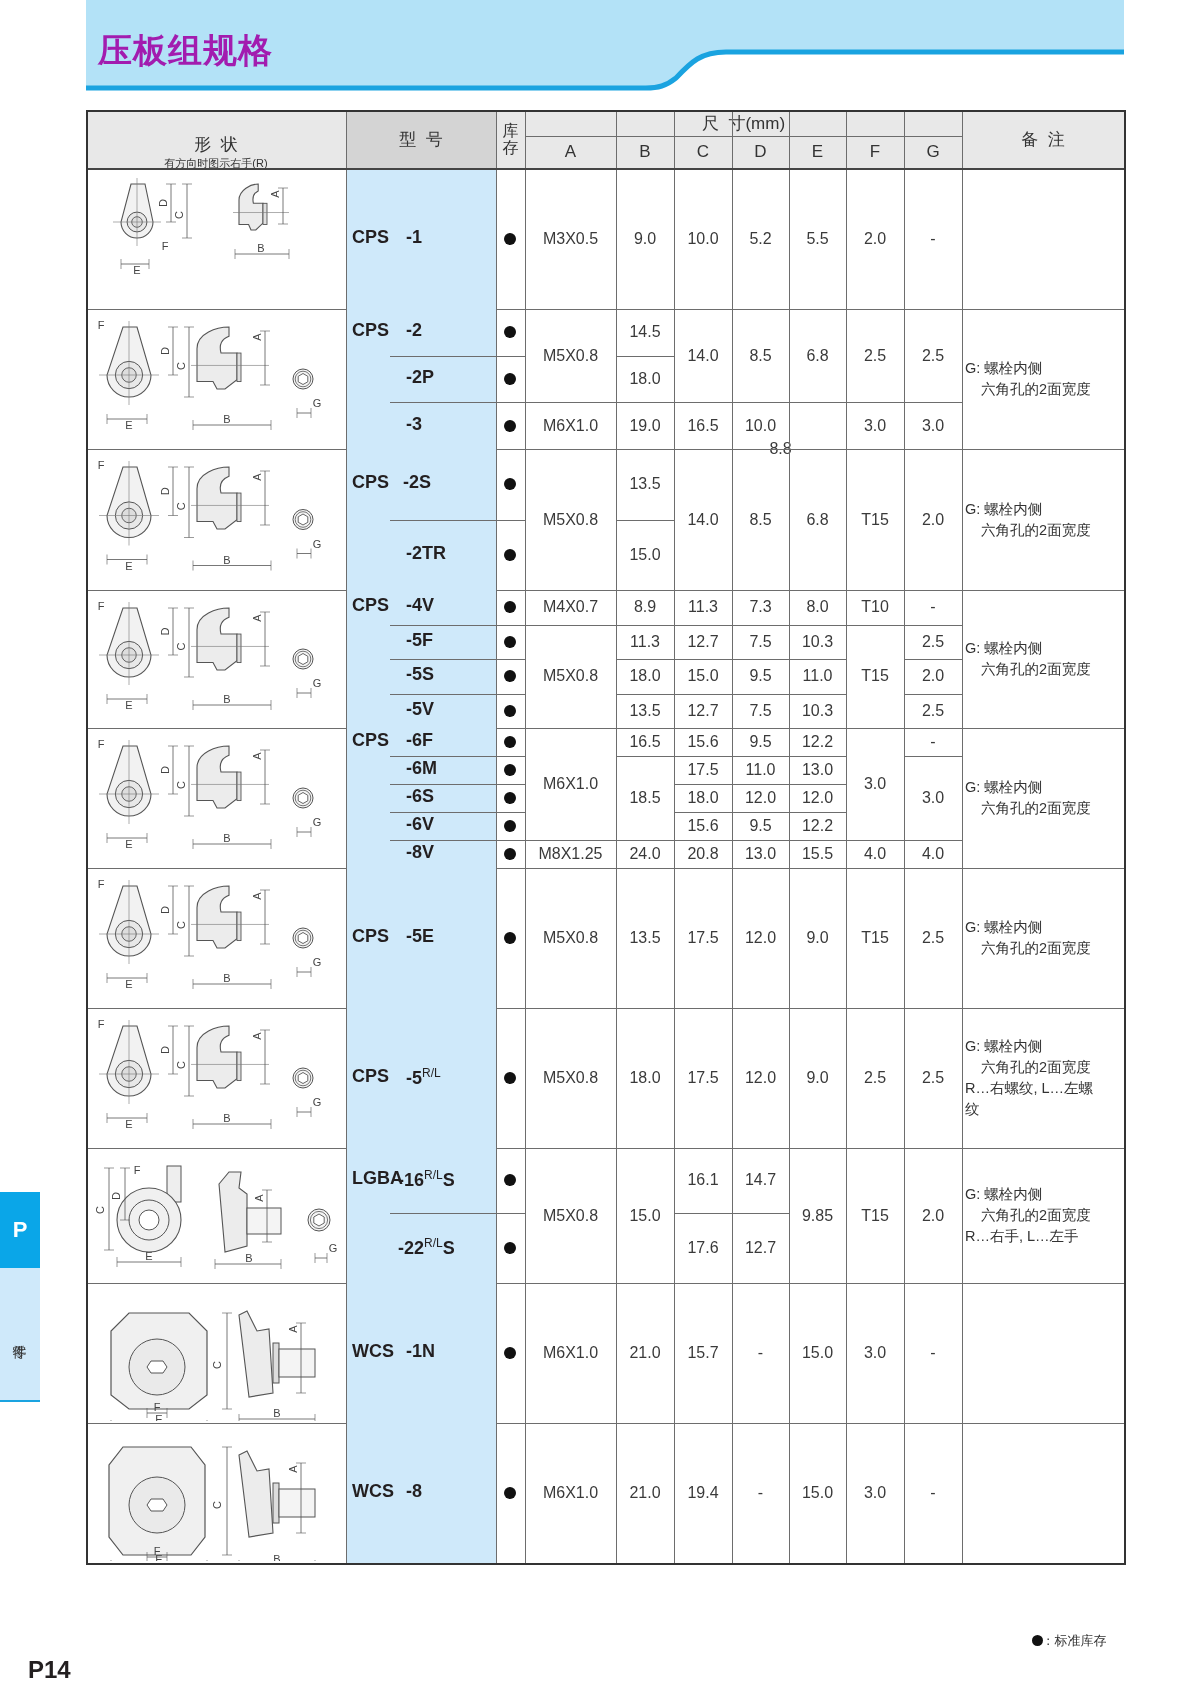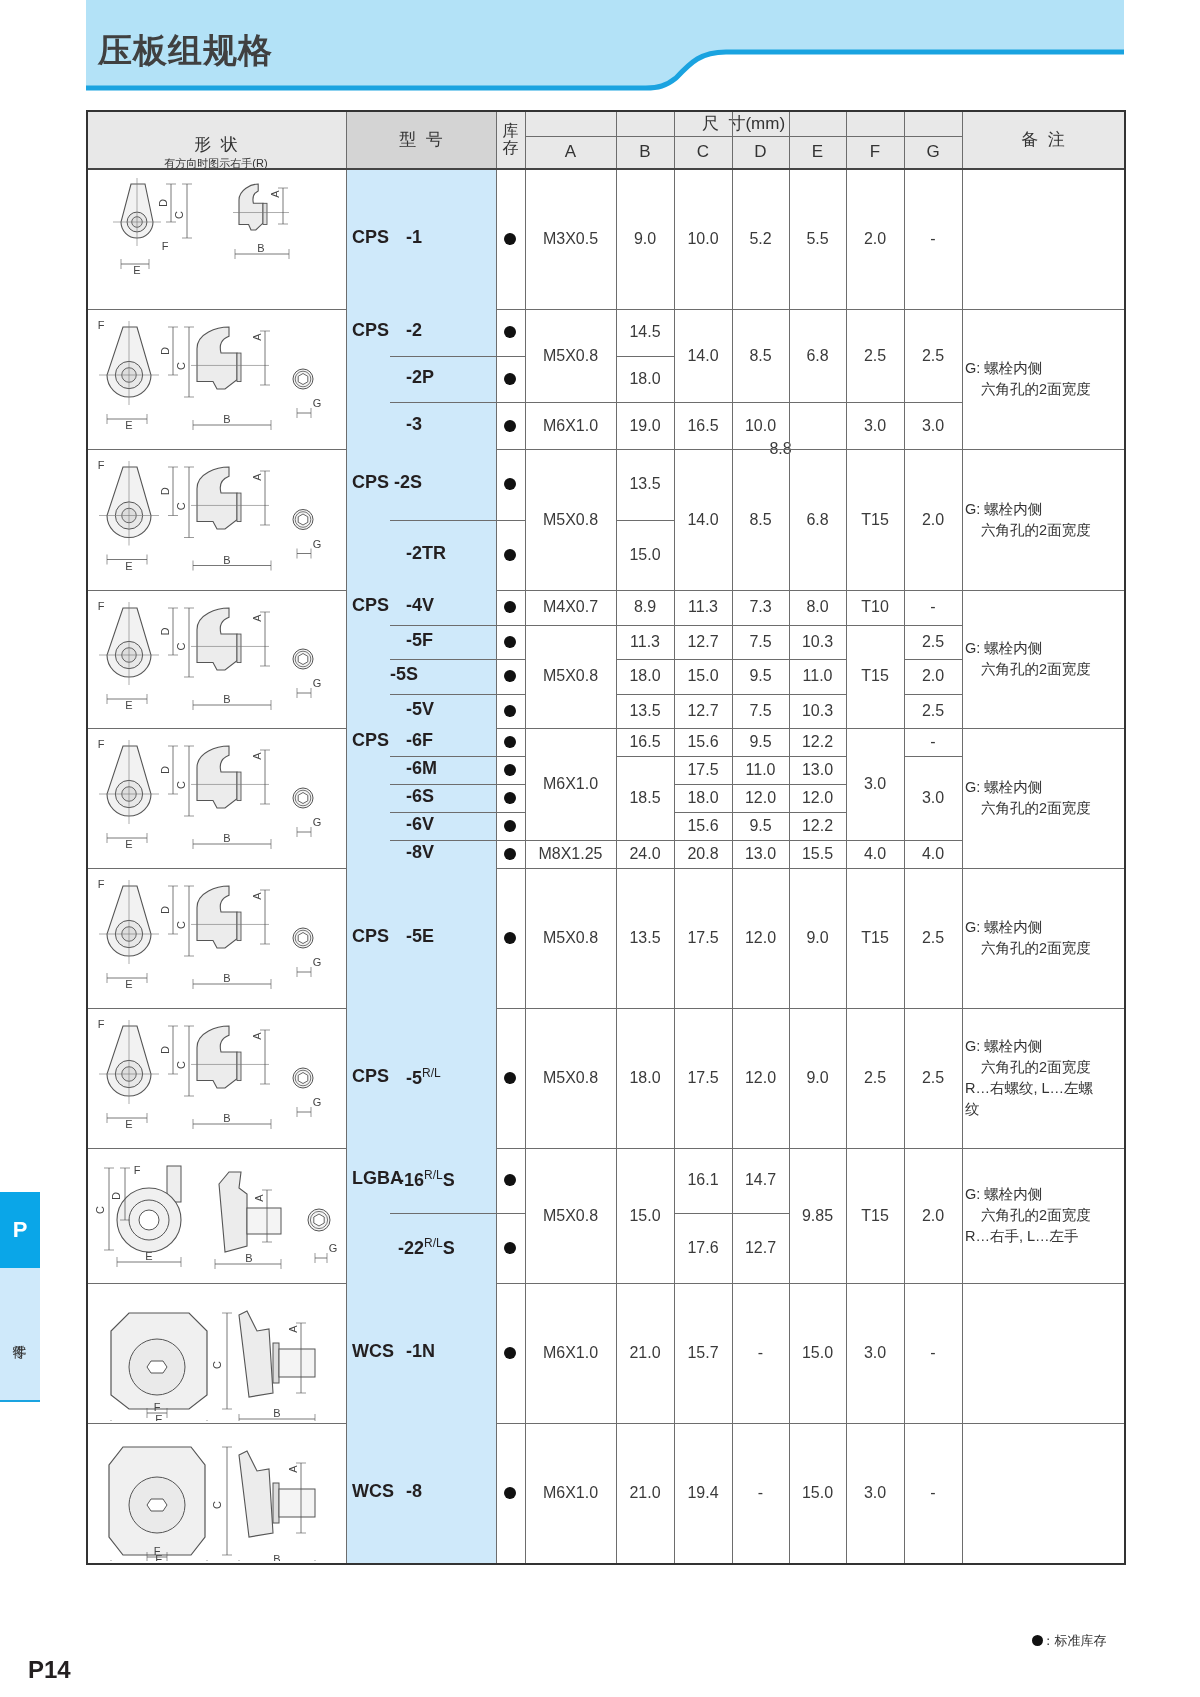--- a/index.html
+++ b/index.html
@@ -1,19 +1,19 @@
 <!DOCTYPE html>
 <html><head>
 <meta charset="utf-8">
 <style>
   html,body{margin:0;padding:0;background:#fff;}
   body{width:1200px;height:1697px;position:relative;overflow:hidden;
        font-family:"DejaVu Sans","Liberation Sans",sans-serif;color:#231f20;}
   .banner{position:absolute;left:86px;top:0;width:1038px;height:92px;}
-  .page-title{position:absolute;left:98px;top:28px;font-size:34px;font-weight:bold;letter-spacing:1px;color:#404040;}
+  .page-title{position:absolute;left:98px;top:28px;font-size:34px;font-weight:bold;letter-spacing:1px;color:#a21caf;}
   .tbl{position:absolute;left:86px;top:110px;width:1038px;height:1454px;}
   .c{position:absolute;box-sizing:border-box;display:flex;align-items:center;justify-content:center;
      font-family:"Liberation Sans",sans-serif;font-size:16px;color:#3a3a3a;text-align:center;white-space:nowrap;}
   .hdr{background:#e8e8e8;font-size:17px;color:#333;}
   .hdr-model{background:#d4d4d4;}
   .model-bg{background:#cfe9fa;}
   .vline{position:absolute;width:1px;background:#6d6d6d;}
   .hline{position:absolute;height:1px;background:#6d6d6d;}
   .outer{position:absolute;border:2px solid #333;box-sizing:border-box;pointer-events:none;}
   .thick{background:#444;}
@@ -108,21 +108,21 @@
     <div class="c" style="left: 760px; top: 292.333px; width: 58px; height: 46.6667px;">3.0</div>
     <div class="hline" style="left: 760px; top: 292.333px; width: 58px;"></div>
     <div class="c" style="left: 818px; top: 199px; width: 58px; height: 93.3333px;">2.5</div>
     <div class="c" style="left: 818px; top: 292.333px; width: 58px; height: 46.6667px;">3.0</div>
     <div class="hline" style="left: 818px; top: 292.333px; width: 58px;"></div>
     <div class="c note" style="left: 879px; top: 199px; width: 156px; height: 140px; display: flex;">G: 螺栓内侧
     六角孔的2面宽度</div>
     <div class="hline" style="left: 0px; top: 339px; width: 1038px;"></div>
     <div class="c model-bg" style="left: 260px; top: 339px; width: 150px; height: 141px;"></div>
     <div class="series" style="left: 266px; top: 362.25px;">CPS</div>
-    <div class="suffix" style="left: 308px; top: 362.25px;"><span>-2S</span></div>
+    <div class="suffix" style="left: 317px; top: 362.25px;"><span>-2S</span></div>
     <div class="dot" title="●" style="left: 418px; top: 368.25px;"></div>
     <div class="suffix" style="left: 320px; top: 432.75px;"><span>-2TR</span></div>
     <div class="dot" title="●" style="left: 418px; top: 438.75px;"></div>
     <div class="hline" style="left: 304px; top: 409.5px; width: 135px;"></div>
     <div class="c" style="left: 439px; top: 339px; width: 91px; height: 141px;">M5X0.8</div>
     <div class="c" style="left: 530px; top: 339px; width: 58px; height: 70.5px;">13.5</div>
     <div class="c" style="left: 530px; top: 409.5px; width: 58px; height: 70.5px;">15.0</div>
     <div class="hline" style="left: 530px; top: 409.5px; width: 58px;"></div>
     <div class="c" style="left: 588px; top: 339px; width: 58px; height: 141px;">14.0</div>
     <div class="c" style="left: 646px; top: 339px; width: 57px; height: 141px;">8.5</div>
@@ -132,21 +132,21 @@
     <div class="c note" style="left: 879px; top: 339px; width: 156px; height: 141px; display: flex;">G: 螺栓内侧
     六角孔的2面宽度</div>
     <div class="hline" style="left: 0px; top: 480px; width: 1038px;"></div>
     <div class="c model-bg" style="left: 260px; top: 480px; width: 150px; height: 138px;"></div>
     <div class="series" style="left: 266px; top: 485.25px;">CPS</div>
     <div class="suffix" style="left: 320px; top: 485.25px;"><span>-4V</span></div>
     <div class="dot" title="●" style="left: 418px; top: 491.25px;"></div>
     <div class="suffix" style="left: 320px; top: 519.75px;"><span>-5F</span></div>
     <div class="dot" title="●" style="left: 418px; top: 525.75px;"></div>
     <div class="hline" style="left: 304px; top: 514.5px; width: 135px;"></div>
-    <div class="suffix" style="left: 304px; top: 554.25px;"><span>-5S</span></div>
+    <div class="suffix" style="left: 320px; top: 554.25px;"><span>-5S</span></div>
     <div class="dot" title="●" style="left: 418px; top: 560.25px;"></div>
     <div class="hline" style="left: 304px; top: 549px; width: 135px;"></div>
     <div class="suffix" style="left: 320px; top: 588.75px;"><span>-5V</span></div>
     <div class="dot" title="●" style="left: 418px; top: 594.75px;"></div>
     <div class="hline" style="left: 304px; top: 583.5px; width: 135px;"></div>
     <div class="c" style="left: 439px; top: 480px; width: 91px; height: 34.5px;">M4X0.7</div>
     <div class="c" style="left: 439px; top: 514.5px; width: 91px; height: 103.5px;">M5X0.8</div>
     <div class="hline" style="left: 439px; top: 514.5px; width: 91px;"></div>
     <div class="c" style="left: 530px; top: 480px; width: 58px; height: 34.5px;">8.9</div>
     <div class="c" style="left: 530px; top: 514.5px; width: 58px; height: 34.5px;">11.3</div>

